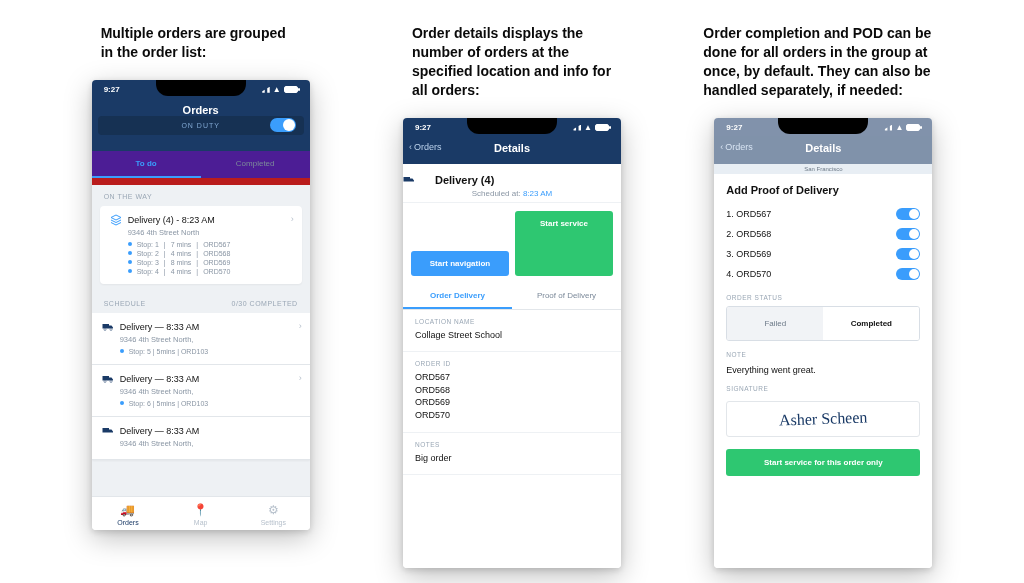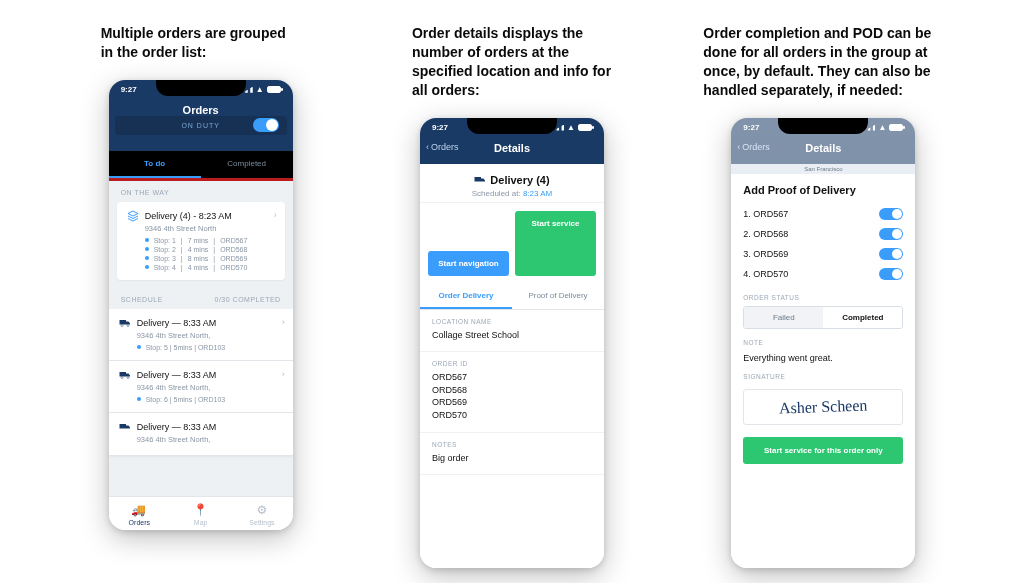--- a/index.html
+++ b/index.html
@@ -22,24 +22,24 @@
     font-size: 14px;
     font-weight: 700;
     line-height: 1.35;
     color: #0a0a0a;
     margin-bottom: 18px;
     width: 200px;
   }
   .col:nth-child(3) .caption { width: 240px; }
   
   .phone {
-    width: 184px;
+    width: 218px;
     height: 450px;
     background: #fff;
-    border-radius: 16px;
+    border-radius: 4px;
     box-shadow: 0 8px 28px rgba(0,0,0,.25), 0 2px 6px rgba(0,0,0,.15);
     overflow: hidden;
     position: relative;
     display: flex;
     flex-direction: column;
     font-size: 8.5px;
     color: #111;
   }
   .phone.dim .topbar, .phone.dim .navbar { opacity: .55; }
   .notch {
@@ -89,21 +89,21 @@
   }
   .duty-row .label { color:#7fa6d1; font-size:7px; letter-spacing:1px; }
   .toggle {
     position:absolute; right:8px;
     width:26px; height:14px; background:#3a9dfc; border-radius:8px;
     display:flex; align-items:center; justify-content:flex-end; padding:1px;
   }
   .toggle .knob { width:12px; height:12px; background:#fff; border-radius:50%; }
   .body-area { flex:1; background:#eef1f4; overflow:hidden; display:flex; flex-direction:column; }
   .tabs {
-    display:flex; background:#000000; border-bottom:3px solid #b91c1c;
+    display:flex; background:#4c1d95; border-bottom:7px solid #b91c1c;
   }
   .tabs .tab {
     flex:1; text-align:center; padding:8px 0; font-size:8px; color:#1a3a66; font-weight:600;
   }
   .tabs .tab.inactive { color:#7c8a9a; font-weight:500; }
   .tabs .tab.active { border-bottom:2px solid #3a9dfc; color:#3a9dfc; }
   .section-label {
     padding: 8px 12px 6px 12px;
     color:#9aa7b5; font-size:7px; letter-spacing:.5px;
     display:flex; justify-content:space-between;
@@ -125,21 +125,21 @@
   .chev { position:absolute; right:8px; top:8px; color:#b7c1cc; font-size:9px; }
   .tabbar {
     display:flex; background:#fff; border-top:1px solid #e2e6ea;
     padding:6px 0 4px 0;
   }
   .tabbar .tb { flex:1; display:flex; flex-direction:column; align-items:center; gap:2px; color:#b7c1cc; font-size:7px;}
   .tabbar .tb.active { color:#1a3a66; }
   .tabbar .icon { font-size:12px; }
   
   .detail-head { background:#fff; text-align:center; padding:10px 0 4px 0; border-bottom:1px solid #eef1f4; }
-  .detail-head .title2 { font-size:11px; font-weight:700; display:flex; align-items:center; justify-content:center; gap:4px;}
+  .detail-head .title2 { font-size:11px; font-weight:700; display:flex; align-items:center; justify-content:flex-start; gap:20px;}
   .detail-head .sched { font-size:8px; color:#8a96a4; margin-top:3px;}
   .detail-head .sched .time { color:#3a9dfc; }
   .btn-row { display:flex; gap:6px; padding:8px; background:#fff;}
   .btn { flex:1; text-align:center; padding:8px 0; border-radius:3px; color:#fff; font-size:8px; font-weight:600;}
   .btn.blue { background:#3a9dfc;margin-top:40px; }
   .btn.green { background:#2ec771; }
   .subtabs { display:flex; background:#fff; border-bottom:1px solid #e2e6ea;}
   .subtabs .st { flex:1; text-align:center; padding:7px 0; font-size:8px; color:#7c8a9a;}
   .subtabs .st.active { color:#3a9dfc; border-bottom:2px solid #3a9dfc; font-weight:600;}
   .info-sect { background:#fff; padding:8px 12px 10px 12px; border-bottom:1px solid #eef1f4; }
@@ -152,21 +152,21 @@
     position:relative;
     font-size:6px; color:#6d7a88; text-align:center; line-height:10px;
   }
   .sheet { background:#fff; flex:1; border-top-left-radius:6px; border-top-right-radius:6px; padding:10px 12px 0 12px; display:flex; flex-direction:column;}
   .sheet h3 { font-size:11px; font-weight:700; margin-bottom:8px;}
   .pod-row { display:flex; justify-content:space-between; align-items:center; padding:4px 0; font-size:9px;}
   .pod-row .sw { width:24px; height:12px; background:#3a9dfc; border-radius:7px; display:flex; align-items:center; justify-content:flex-end; padding:1px;}
   .pod-row .sw .k { width:10px; height:10px; background:#fff; border-radius:50%;}
   .seg-lbl { font-size:6.5px; letter-spacing:.5px; color:#9aa7b5; margin:10px 0 5px 0;}
   .seg { display:flex; border:1px solid #d8dee5; border-radius:3px; overflow:hidden;}
-  .seg .s { flex:1; text-align:center; padding:6px 0; font-size:8px; color:#6d7a88; background:#f1f3f6;}
+  .seg .s { flex:1; text-align:center; padding:12px 0; font-size:8px; color:#6d7a88; background:#f1f3f6;}
   .seg .s.sel { background:#fff; color:#111; font-weight:600;}
   .note-val { font-size:9px; color:#111; margin-top:2px;}
   .sig-box { border:1px solid #e2e6ea; border-radius:3px; height:36px; margin-top:4px; display:flex; align-items:center; justify-content:center;}
   .sig-box .sig { font-family: "Brush Script MT", cursive; font-size:16px; color:#1a3a66; transform: rotate(-2deg);}
   .action-btn {
     margin: 12px 0 10px 0;
     background:#2ec771; color:#fff; text-align:center;
     padding:9px 16px; border-radius:3px; font-size:8px; font-weight:600;
   }
 </style>

